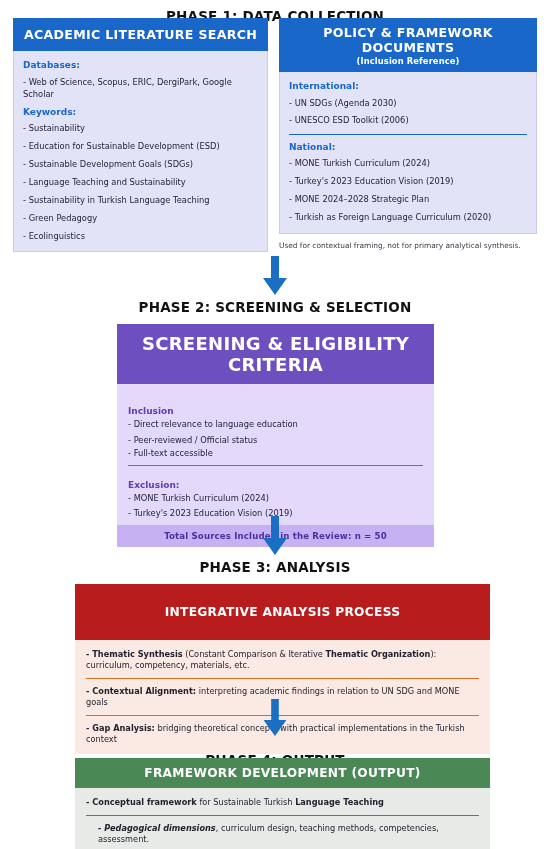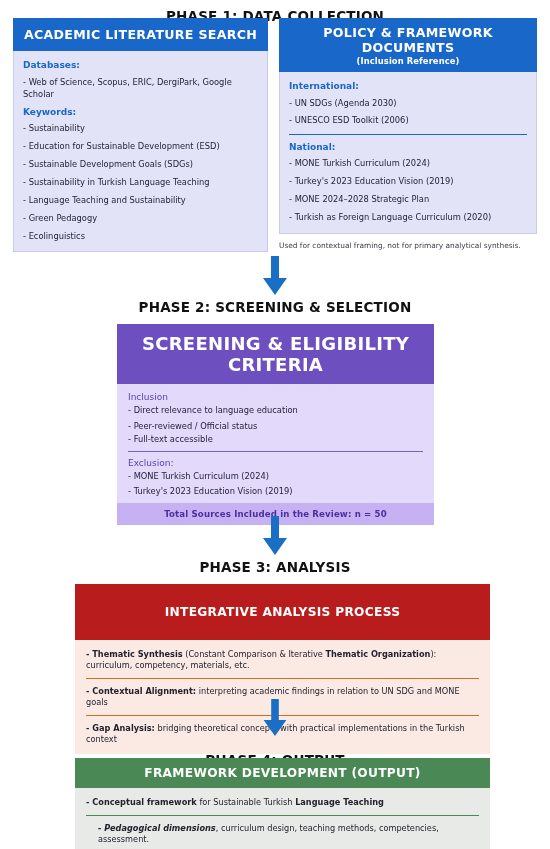--- a/index.html
+++ b/index.html
@@ -125,23 +125,23 @@
     padding: 9px 6px;
   }
   .purple-body {
     background: #e3d9fa;
     padding: 8px 11px 7px;
     font-size: 8.3px;
     color: #23233a;
   }
   .sec-label-purple {
     color: #5b3fb0;
-    font-weight: normal;
+    font-weight: bold;
     font-size: 9px;
-    margin: 0 0 3px;
+    margin: 14px 0 3px;
   }
   .divider-purple {
     border: none;
     border-top: 1.6px solid #7b5fc6;
     margin: 7px 0 6px;
   }
   .total-bar {
     background: #c6b2f2;
     color: #4b2f9e;
     font-weight: bold;
@@ -218,22 +218,22 @@
 
     <div class="col-left box">
       <div class="box-header blue-header">ACADEMIC LITERATURE SEARCH</div>
       <div class="box-body blue-body">
         <div class="sec-label">Databases:</div>
         <div class="bullet">- Web of Science, Scopus, ERIC, DergiPark, Google Scholar</div>
         <div class="sec-label">Keywords:</div>
         <div class="bullet">- Sustainability</div>
         <div class="bullet">- Education for Sustainable Development (ESD)</div>
         <div class="bullet">- Sustainable Development Goals (SDGs)</div>
+        <div class="bullet">- Language Teaching and Sustainability</div>
         <div class="bullet">- Sustainability in Turkish Language Teaching</div>
-        <div class="bullet">- Language Teaching and Sustainability</div>
         <div class="bullet">- Green Pedagogy</div>
         <div class="bullet" style="margin-bottom:0">- Ecolinguistics</div>
       </div>
     </div>
 
     <div class="col-right">
       <div class="box-header blue-header two-line">
         <span>POLICY &amp; FRAMEWORK DOCUMENTS</span>
         <span class="box-sub">(Inclusion Reference)</span>
       </div>

